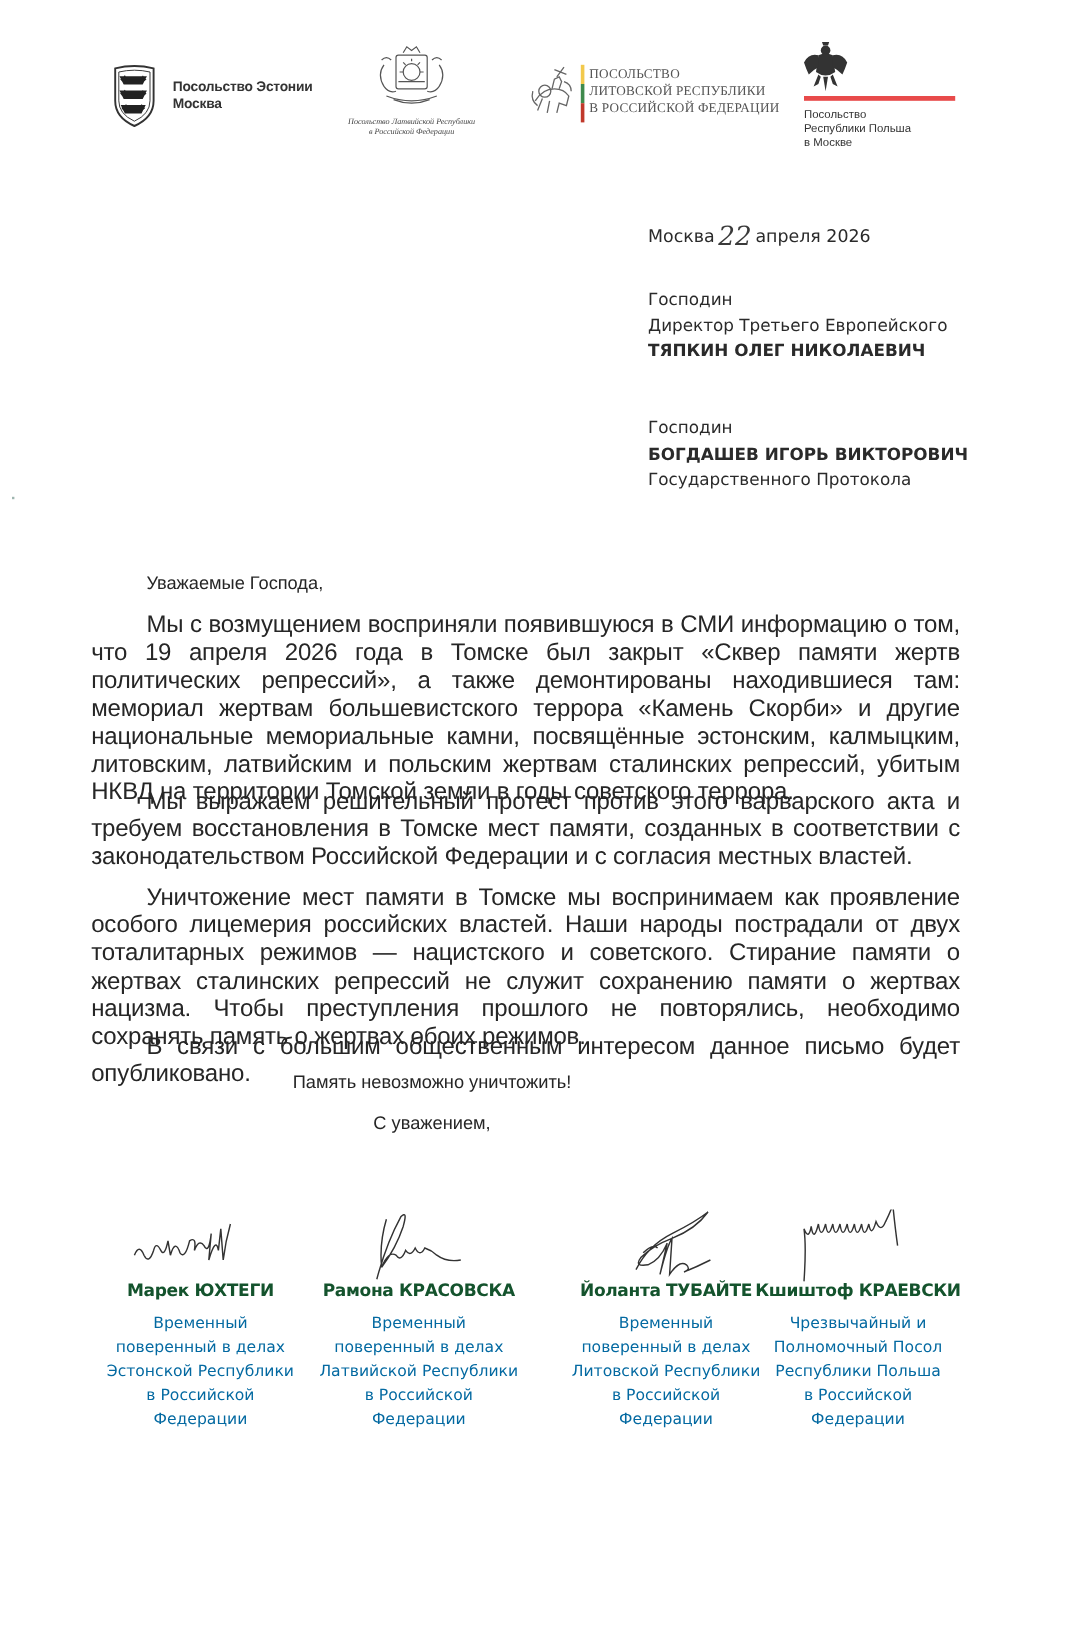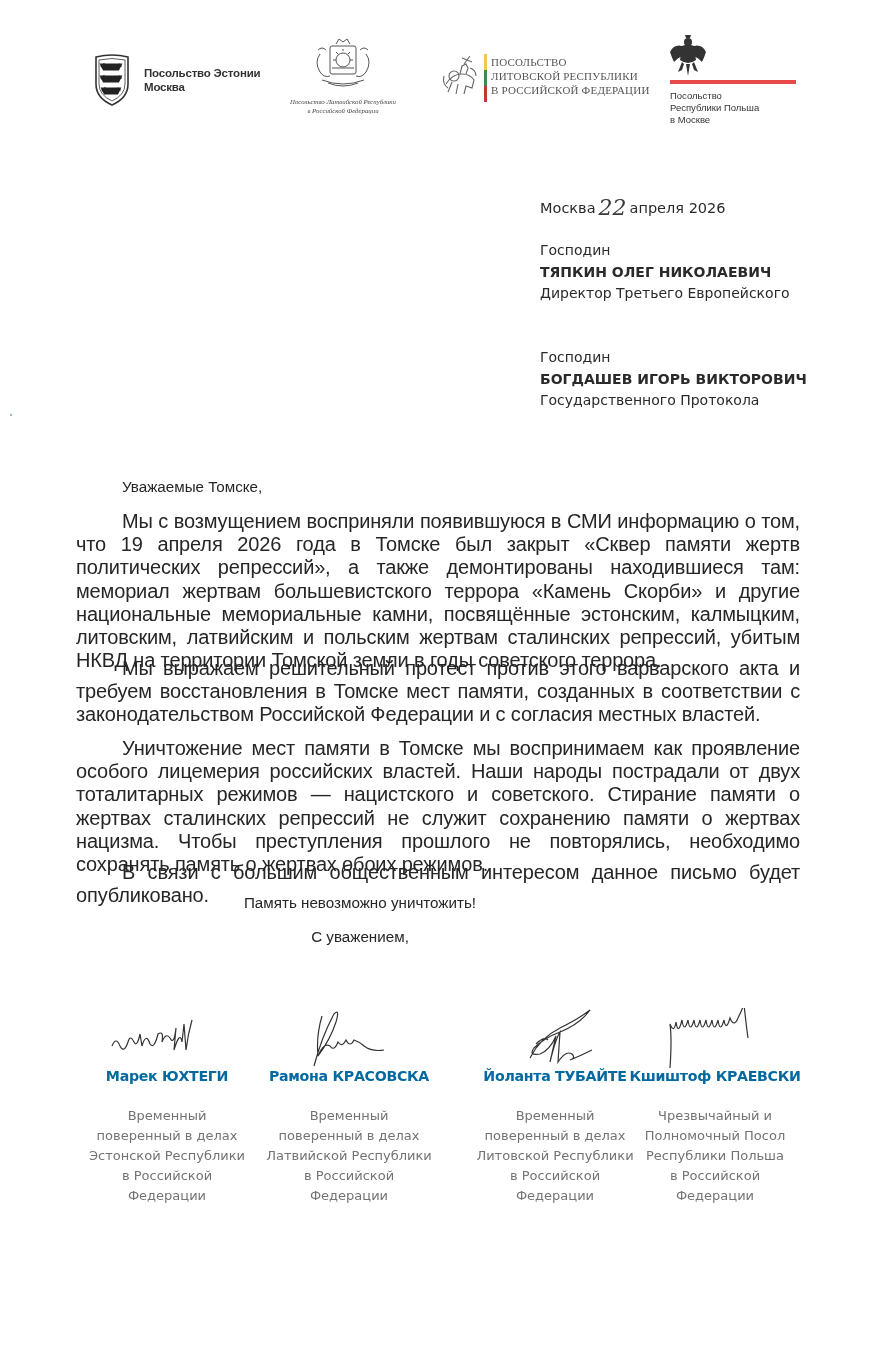--- a/index.html
+++ b/index.html
@@ -21,32 +21,32 @@
     .lt-bar { left: 484px; top: 54px; width: 3px; height: 48px; }
     .lt-bar div { height: 16px; }
     .lt-text { left: 491px; top: 55px; font-family: "Liberation Serif", serif; font-size: 11px; line-height: 14px; color: #555; letter-spacing: 0.2px; }
 
     .pl-logo { left: 668px; top: 32px; width: 40px; height: 46px; }
     .pl-line { left: 670px; top: 80px; width: 126px; height: 4px; }
     .pl-text { left: 670px; top: 90px; font-size: 9.5px; line-height: 12px; color: #333; }
 
     
     .addr { left: 540px; font-family: "DejaVu Sans", sans-serif; font-size: 14px; line-height: 21.5px; color: #2a2a2a; }
-    .date-line { left: 540px; top: 193px; font-family: "DejaVu Sans", sans-serif; font-size: 14.5px; color: #2a2a2a; white-space: nowrap; }
+    .date-line { left: 540px; top: 183px; font-family: "DejaVu Sans", sans-serif; font-size: 14.5px; color: #2a2a2a; white-space: nowrap; }
     .date-day { display: inline-block; width: 34px; text-align: center; font-family: "DejaVu Serif", serif; font-style: italic; font-size: 22px; color: #3a3a3a; position: relative; top: 2px; }
     .addr b { font-weight: bold; }
     .greeting { left: 122px; top: 478px; font-size: 15.2px; }
     .para { position: absolute; left: 76px; width: 724px; text-align: justify; text-indent: 46px; font-size: 20px; line-height: 23.2px; letter-spacing: -0.15px; }
     .center-line { position: absolute; left: 0; width: 720px; text-align: center; font-size: 15.2px; }
 
     
     .sig-col { position: absolute; top: 1008px; width: 190px; text-align: center; }
     .sig-svg { display: block; margin: 0 auto; width: 150px; height: 60px; }
-    .sig-name { font-family: "DejaVu Sans", sans-serif; font-weight: bold; font-size: 14.2px; color: #0369a1; margin-top: 0px; white-space: nowrap; letter-spacing: -0.3px; }
-    .sig-title { font-family: "DejaVu Sans", sans-serif; font-size: 13px; line-height: 20px; color: #737373; margin-top: 22px; }
+    .sig-name { font-family: "DejaVu Sans", sans-serif; font-weight: bold; font-size: 14.2px; color: #14532d; margin-top: 0px; white-space: nowrap; letter-spacing: -0.3px; }
+    .sig-title { font-family: "DejaVu Sans", sans-serif; font-size: 13px; line-height: 20px; color: #0369a1; margin-top: 10px; }
     .speck { left: 10px; top: 414px; width: 2px; height: 2px; background: #9fb6b0; }
   </style>
 </head>
 <body>
 
 <div class="abs est-logo">
   <svg width="36" height="52" viewBox="0 0 36 52">
     <path d="M2 3 Q18 -1 34 3 L34 30 Q34 44 18 51 Q2 44 2 30 Z" fill="#fff" stroke="#333" stroke-width="1.6"></path>
     <path d="M5 6 Q18 3 31 6 L31 30 Q31 41 18 47 Q5 41 5 30 Z" fill="#fff" stroke="#333" stroke-width="0.8"></path>
     <path d="M8 11 h18 l-2 4 h-14 z M7 13 l4 -3 M27 13 l-3 -3" stroke="#222" stroke-width="3" fill="#222"></path>
@@ -120,33 +120,33 @@
   <div>Республики Польша</div>
   <div>в Москве</div>
 </div>
 
 <div class="date-line abs">
   <span>Москва</span><span class="date-day">22</span><span>апреля 2026</span>
 </div>
 
 <div class="abs addr" style="top:240px">
   <div>Господин</div>
+  <div>Директор Третьего Европейского</div>
   <div><b>ТЯПКИН ОЛЕГ НИКОЛАЕВИЧ</b></div>
-  <div>Директор Третьего Европейского</div>
 </div>
 
 <div class="abs addr" style="top:347px">
   <div>Господин</div>
   <div><b>БОГДАШЕВ ИГОРЬ ВИКТОРОВИЧ</b></div>
   <div>Государственного Протокола</div>
 </div>
 
 <div class="abs speck"></div>
 
-<div class="abs greeting">Уважаемые Томске,</div>
+<div class="abs greeting">Уважаемые Господа,</div>
 
 <div class="para" style="top:510px">Мы с возмущением восприняли появившуюся в СМИ информацию о том, что 19 апреля 2026 года в Томске был закрыт «Сквер памяти жертв политических репрессий», а также демонтированы находившиеся там: мемориал жертвам большевистского террора «Камень Скорби» и другие национальные мемориальные камни, посвящённые эстонским, калмыцким, литовским, латвийским и польским жертвам сталинских репрессий, убитым НКВД на территории Томской земли в годы советского террора.</div>
 <div class="para" style="top:657px">Мы выражаем решительный протест против этого варварского акта и требуем восстановления в Томске мест памяти, созданных в соответствии с законодательством Российской Федерации и с согласия местных властей.</div>
 <div class="para" style="top:737px">Уничтожение мест памяти в Томске мы воспринимаем как проявление особого лицемерия российских властей. Наши народы пострадали от двух тоталитарных режимов — нацистского и советского. Стирание памяти о жертвах сталинских репрессий не служит сохранению памяти о жертвах нацизма. Чтобы преступления прошлого не повторялись, необходимо сохранять память о жертвах обоих режимов.</div>
 <div class="para" style="top:861px">В связи с большим общественным интересом данное письмо будет опубликовано.</div>
 
 <div class="center-line" style="top:894px">Память невозможно уничтожить!</div>
 <div class="center-line" style="top:928px">С уважением,</div>
 
 <div class="sig-col" style="left:72px">

